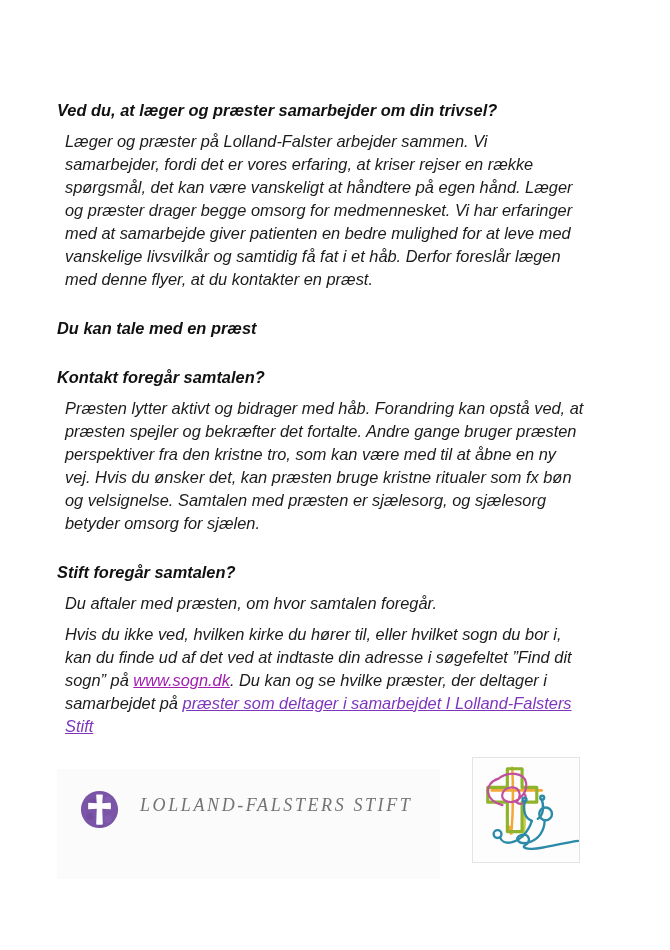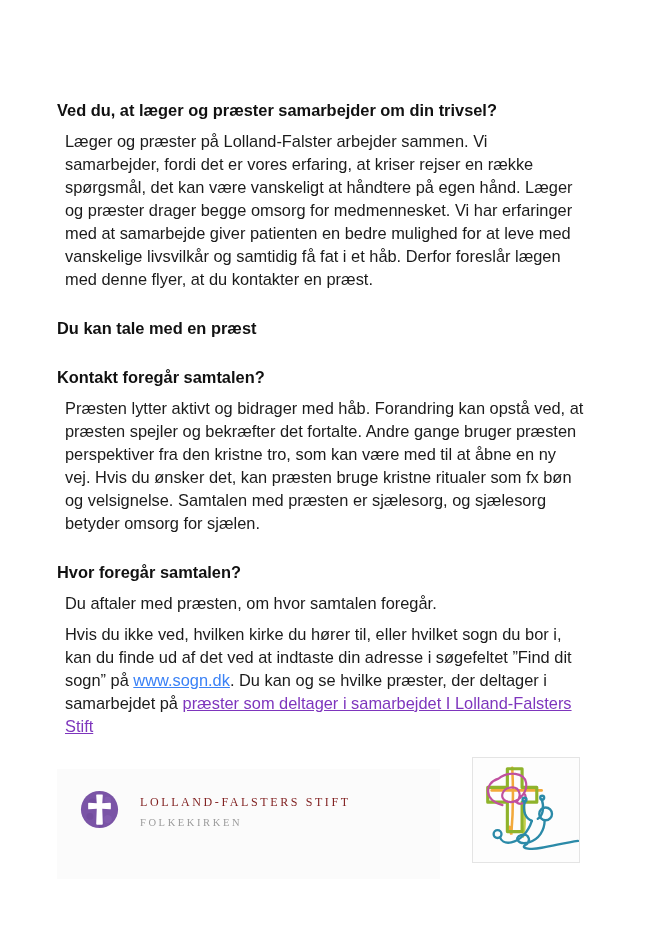--- a/index.html
+++ b/index.html
@@ -3,20 +3,21 @@
 <meta charset="utf-8">
 <style>
   html,body{margin:0;padding:0;background:#fff;}
   .page{
     position:relative;
     width:670px;height:950px;
     background:#ffffff;
     font-family:"Liberation Sans", sans-serif;
     color:#1b1b1b;
     overflow:hidden;
+    font-style:italic;
   }
   .content{
     position:absolute;
     left:57px;top:99px;
     width:592px;
     font-size:16.4px;
     line-height:23px;
   }
   .content h1,.content h2{
     font-size:16.4px;
@@ -49,23 +50,23 @@
     position:absolute;
     left:15px;top:13px;
     width:55px;height:55px;
   }
   .stift-text{
     position:absolute;
     left:83px;top:26px;
     font-family:"Liberation Serif", serif;
   }
   .stift-line1{
-    font-size:12px;
+    font-size:18px;
     letter-spacing:2.6px;
-    color:#7f1d1d;
+    color:#737373;
     white-space:nowrap;
   }
   .stift-line2{
     margin-top:7px;
     font-size:10.5px;
     letter-spacing:2.6px;
     color:#9b9b9b;
     white-space:nowrap;
   }
   .med-logo-box{
@@ -96,45 +97,44 @@
     <h2>Du kan tale med en præst</h2>
 
     <h2>Kontakt foregår samtalen?</h2>
     <p>Præsten lytter aktivt og bidrager med håb. Forandring kan opstå ved, at
 præsten spejler og bekræfter det fortalte. Andre gange bruger præsten
 perspektiver fra den kristne tro, som kan være med til at åbne en ny
 vej. Hvis du ønsker det, kan præsten bruge kristne ritualer som fx bøn
 og velsignelse. Samtalen med præsten er sjælesorg, og sjælesorg
 betyder omsorg for sjælen.</p>
 
-    <h2>Hvor foregår samtalen?</h2>
+    <h2>Stift foregår samtalen?</h2>
     <p>Du aftaler med præsten, om hvor samtalen foregår.</p>
 
     <p><span>Hvis du ikke ved, hvilken kirke du hører til, eller hvilket sogn du bor i,
 kan du finde ud af det ved at indtaste din adresse i søgefeltet ”Find dit
-sogn” på </span><a class="doc-link" style="color: #3b82f6;">www.sogn.dk</a><span>. Du kan og se hvilke præster, der deltager i
+sogn” på </span><a class="doc-link" style="color: #a21caf;">www.sogn.dk</a><span>. Du kan og se hvilke præster, der deltager i
 samarbejdet på </span><a class="doc-link" style="color: rgb(126, 53, 189);">præster som deltager i samarbejdet I Lolland-Falsters
 Stift</a></p>
   </main>
 
   <div class="stift-logo-panel">
     <div class="stift-badge">
       <svg viewBox="0 0 80 80" width="55" height="55" aria-hidden="true">
         <circle cx="40" cy="40" r="27" fill="#7a54a6"></circle>
         <circle cx="30" cy="30" r="6" fill="#6a4496" opacity="0.45"></circle>
         <circle cx="52" cy="26" r="5" fill="#8a64b6" opacity="0.5"></circle>
         <circle cx="26" cy="50" r="5" fill="#684293" opacity="0.4"></circle>
         <circle cx="52" cy="54" r="6" fill="#8a64b6" opacity="0.45"></circle>
         <circle cx="42" cy="62" r="4" fill="#6a4496" opacity="0.4"></circle>
         <path fill="#ffffff" d="M36.2,18 L43.8,18 Q45,18 44.8,19.2 L44,31 L55.2,30.2 Q56.5,30 56.5,31.3 L56.5,38.7 Q56.5,40 55.2,39.8 L44,39 L44.8,60.8 Q45,62 43.8,62 L36.2,62 Q35,62 35.2,60.8 L36,39 L24.8,39.8 Q23.5,40 23.5,38.7 L23.5,31.3 Q23.5,30 24.8,30.2 L36,31 L35.2,19.2 Q35,18 36.2,18 Z"></path>
       </svg>
     </div>
     <div class="stift-text">
       <div class="stift-line1">LOLLAND-FALSTERS STIFT</div>
-      <div class="stift-line2">FOLKEKIRKEN</div>
     </div>
   </div>
 
   <div class="med-logo-box">
     <svg viewBox="0 0 108 106" aria-hidden="true">
 
       <g fill="none" stroke="#f2a93b" stroke-width="2.6" stroke-linecap="round">
         <path d="M40,10 C41,30 41,55 39,78 L37,70"></path>
         <path d="M19,33 L70,33"></path>
         <path d="M52,50 C53,62 53,72 51,80" stroke="#c3cf49"></path>

